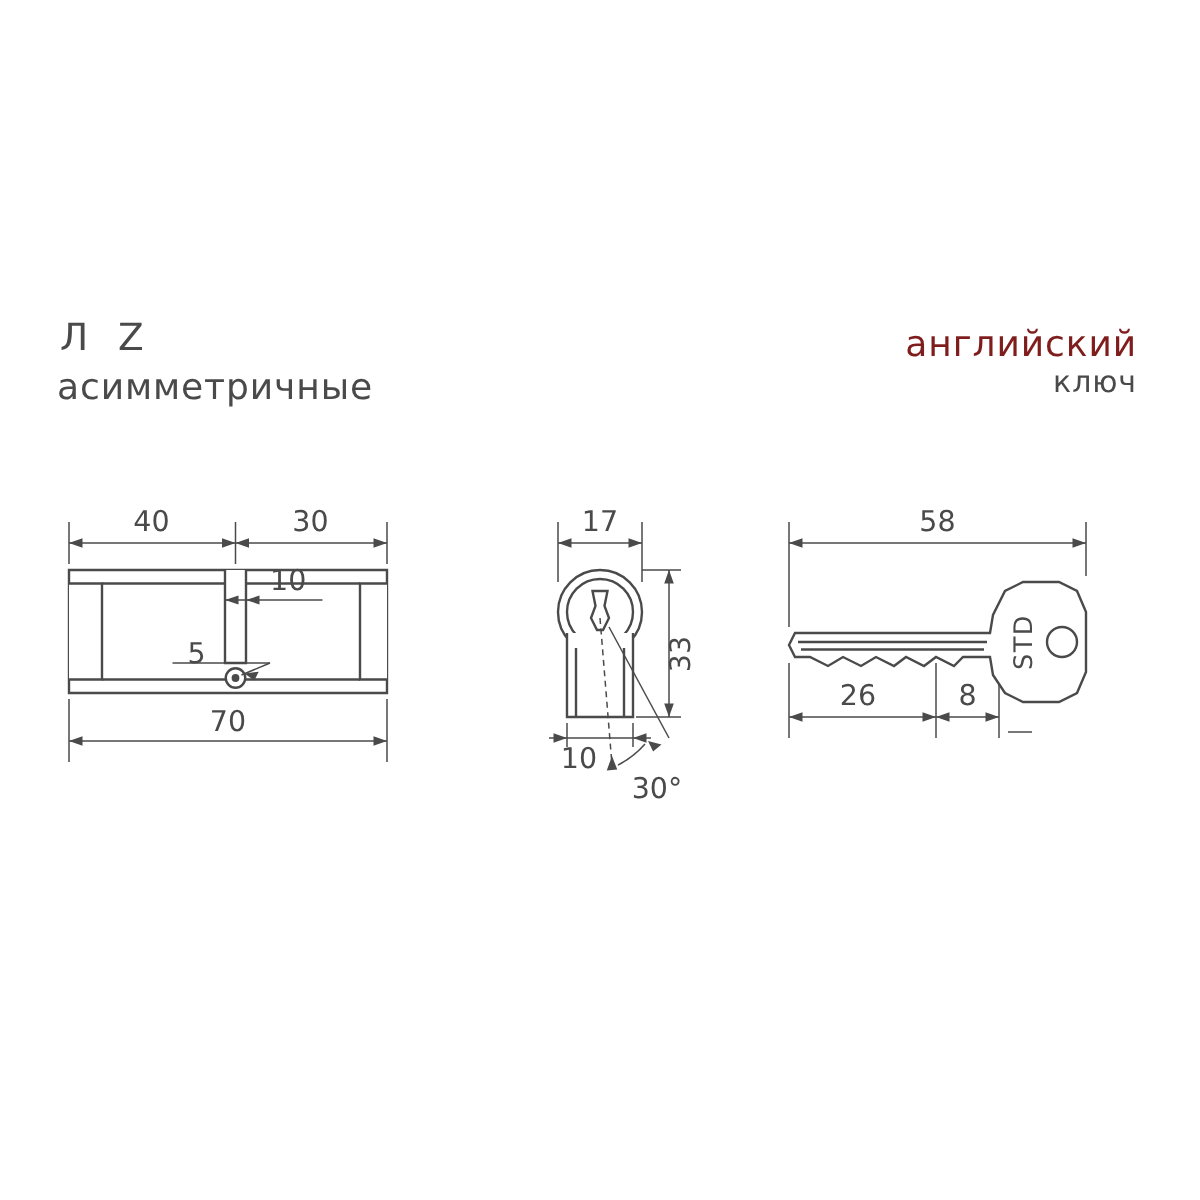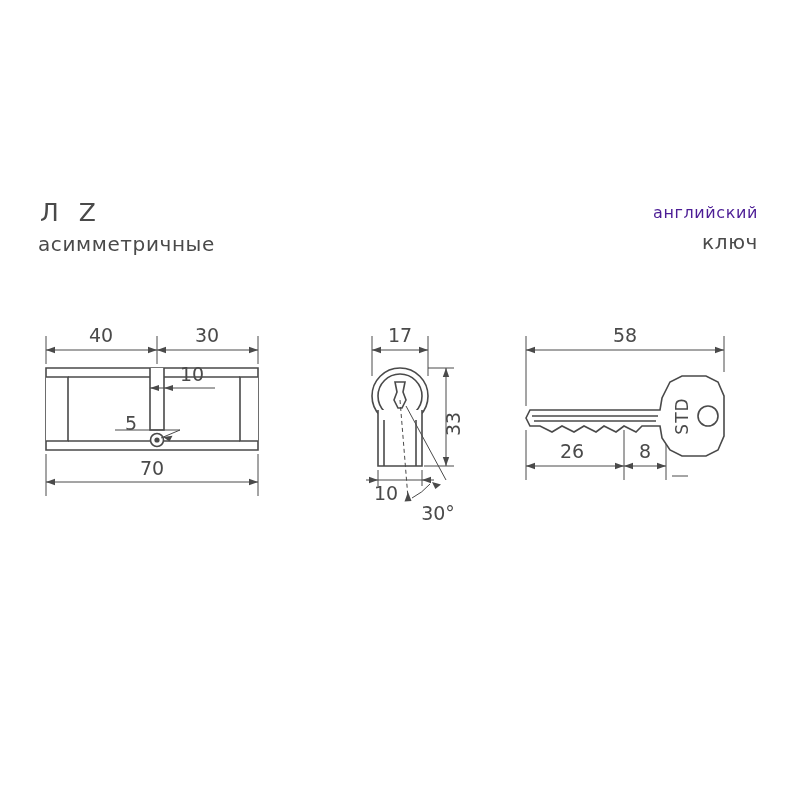--- a/index.html
+++ b/index.html
@@ -10,51 +10,51 @@
   body {
     width: 800px;
     height: 800px;
     font-family: "DejaVu Sans", sans-serif;
     color: #3a3a3a;
     position: relative;
     overflow: hidden;
   }
   .stage {
     position: absolute;
-    left: 0; top: 0;
+    left: 0; top: 12px;
     width: 800px;
     height: 710px;
   }
   .label {
     position: absolute;
     font-family: "DejaVu Sans", sans-serif;
     color: #4a4a4a;
     white-space: pre;
     letter-spacing: 0.5px;
   }
   .title-left {
     left: 40px;
     top: 198px;
     font-size: 25px;
     letter-spacing: 6px;
     color: #4a4a4a;
   }
   .subtitle-left {
     left: 38px;
     top: 232px;
-    font-size: 20px;
+    font-size: 24px;
     letter-spacing: 0.6px;
     color: #4a4a4a;
   }
   .title-right {
     right: 42px;
     top: 203px;
-    font-size: 16px;
+    font-size: 24px;
     letter-spacing: 0.6px;
-    color: #4c1d95;
+    color: #7f1d1d;
     text-align: right;
   }
   .subtitle-right {
     right: 42px;
     top: 230px;
     font-size: 20px;
     letter-spacing: 0.6px;
     color: #4a4a4a;
     text-align: center;
   }

